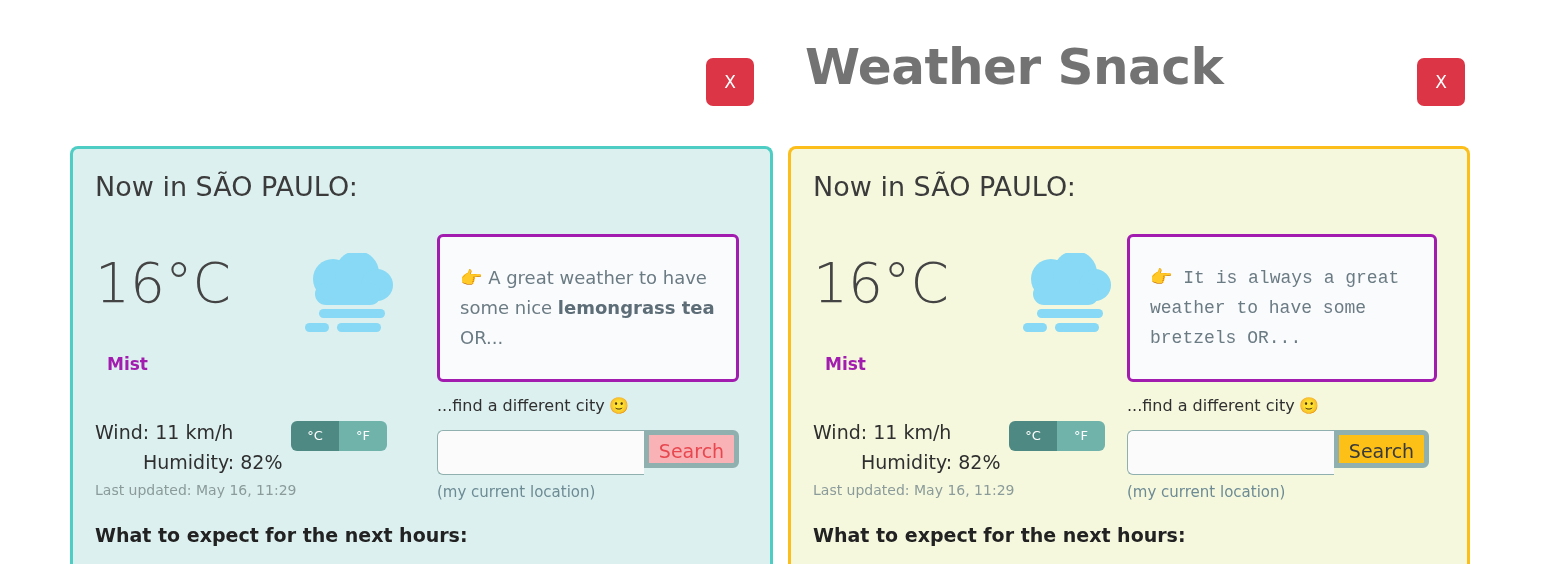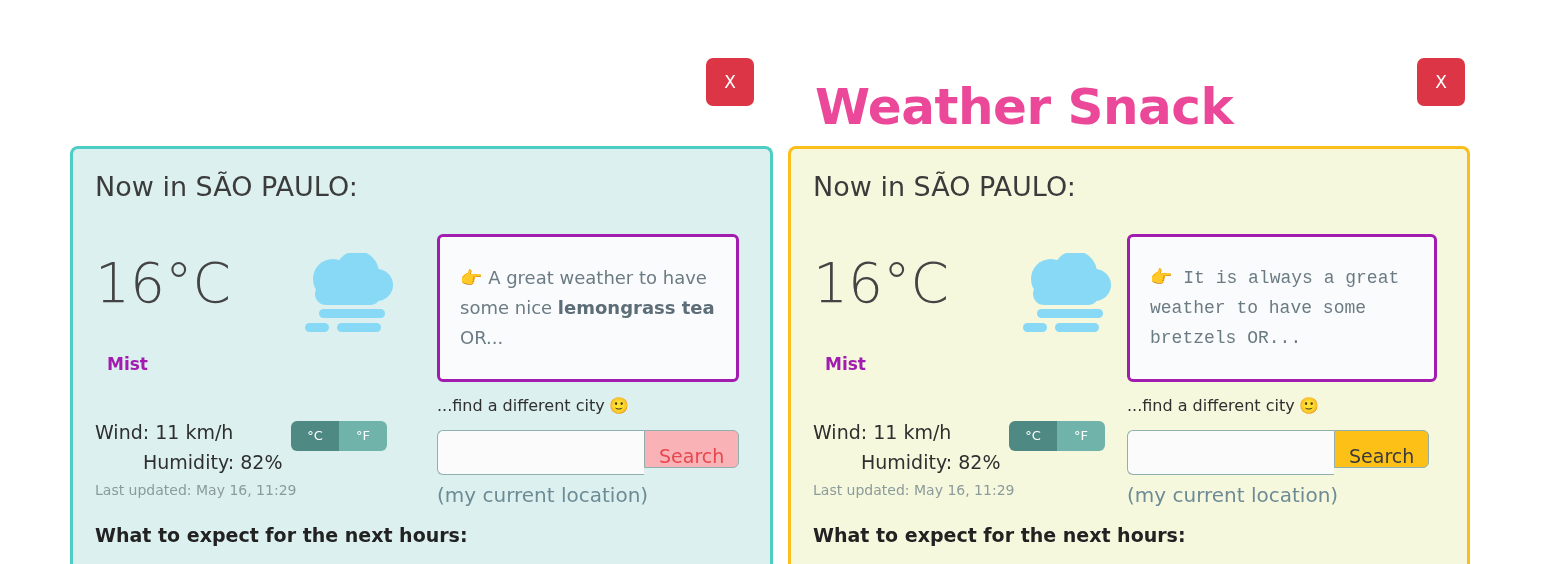--- a/index.html
+++ b/index.html
@@ -43,21 +43,21 @@
   .app-title {
     position: absolute;
     top: 0;
     font-size: 50px;
     font-weight: 700;
     letter-spacing: -0.5px;
     line-height: 1.1;
     white-space: nowrap;
   }
   .left .app-title  { left: 90px;  color: #5ad3be; }
-  .right .app-title { left: 40px;  color: #ec4899; margin-top: 40px; }
+  .right .app-title { left: 30px;  color: #737373; }
 
   .close-button {
     position: absolute;
     top: 18px;
     width: 48px;
     height: 48px;
     border: none;
     border-radius: 7px;
     background: #dc3545;
     color: #ffffff;
@@ -233,34 +233,34 @@
     font-family: "DejaVu Sans", "Liberation Sans", sans-serif;
     font-size: 17px;
     padding: 0 10px;
     outline: none;
     color: #333;
   }
   .search-button {
     width: 95px;
     height: 38px;
     box-sizing: border-box;
-    border: 1px solid #d946ef;
+    border: 5px solid #d946ef;
     border-radius: 0 6px 6px 0;
     font-family: "DejaVu Sans", "Liberation Sans", sans-serif;
     font-size: 19px;
     cursor: pointer;
-    padding: 14px;
+    padding: 5px;
   }
   .left .search-button  { background: #f9b3b6; color: #e8474f; border-color: #8fb0ae; }
   .right .search-button { background: #fcc017; color: #3a3a3a; border-color: #8fb0ae; }
 
   .current-location {
     position: absolute;
     top: 334px;
-    font-size: 20px;
+    font-size: 15px;
     color: #6d8b95;
     white-space: nowrap;
     cursor: pointer;
   }
 
   .left .find-city,
   .left .search-row,
   .left .current-location { left: 364px; }
 
   .right .find-city,

